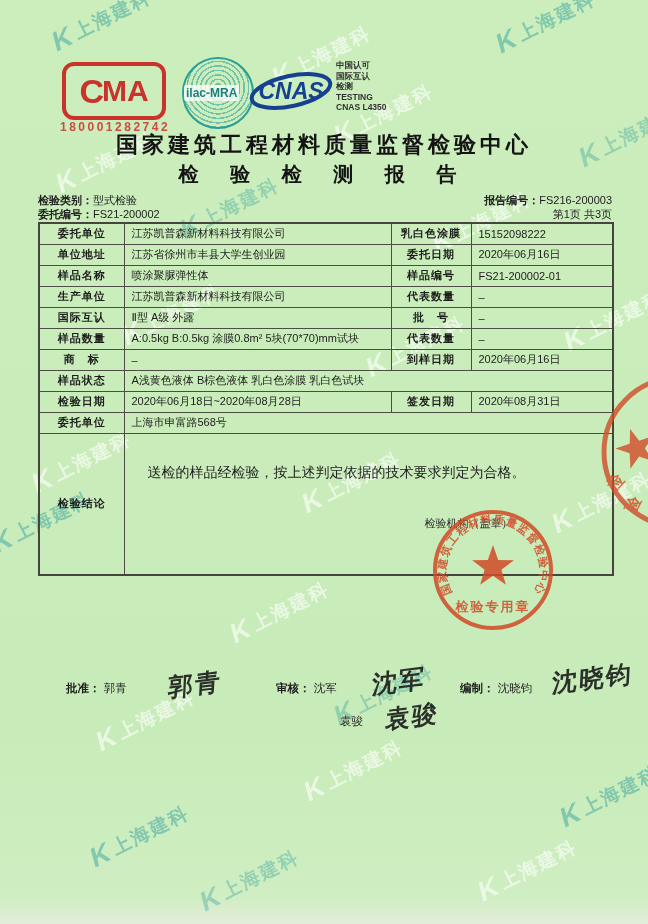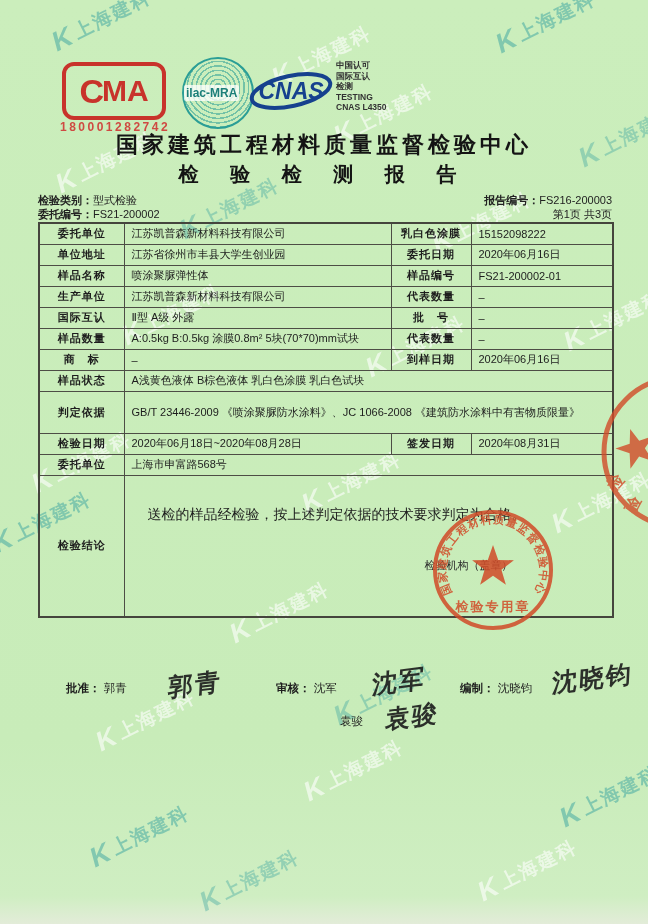--- a/index.html
+++ b/index.html
@@ -245,24 +245,20 @@
     <tr class="h21">
       <th>商　标</th>
       <td>–</td>
       <th>到样日期</th>
       <td>2020年06月16日</td>
     </tr>
     <tr class="h21">
       <th>样品状态</th>
       <td colspan="3">A浅黄色液体 B棕色液体 乳白色涂膜 乳白色试块</td>
     </tr>
-    <tr class="h42">
-      <th>判定依据</th>
-      <td colspan="3">GB/T 23446-2009 《喷涂聚脲防水涂料》、JC 1066-2008 《建筑防水涂料中有害物质限量》</td>
-    </tr>
     <tr class="h21">
       <th>检验日期</th>
       <td>2020年06月18日~2020年08月28日</td>
       <th>签发日期</th>
       <td>2020年08月31日</td>
     </tr>
     <tr class="h21">
       <th>委托单位</th>
       <td colspan="3">上海市申富路568号</td>
     </tr>

